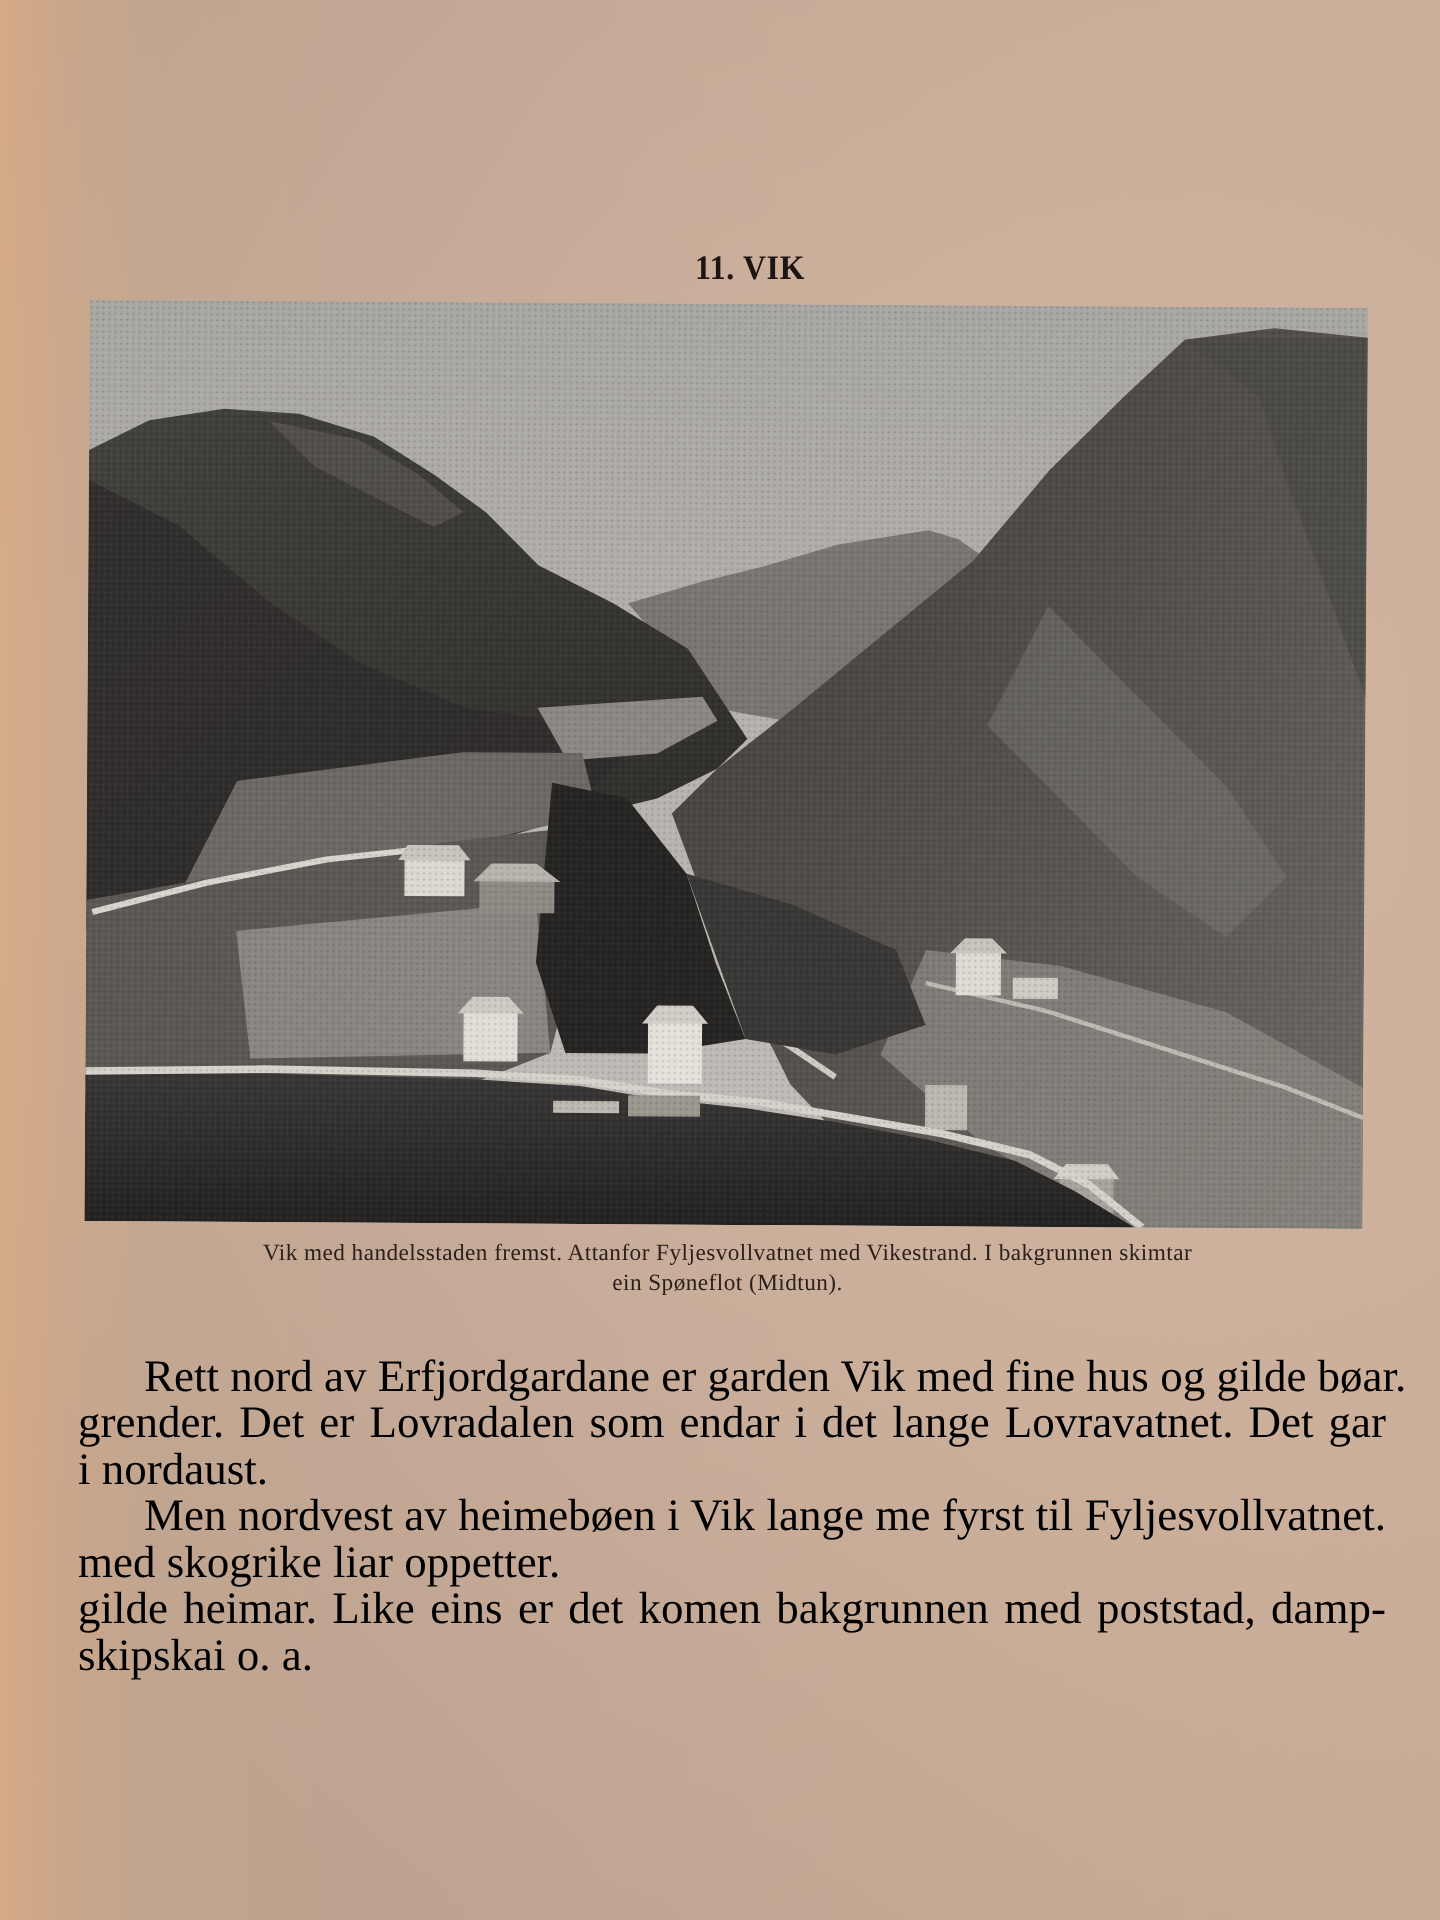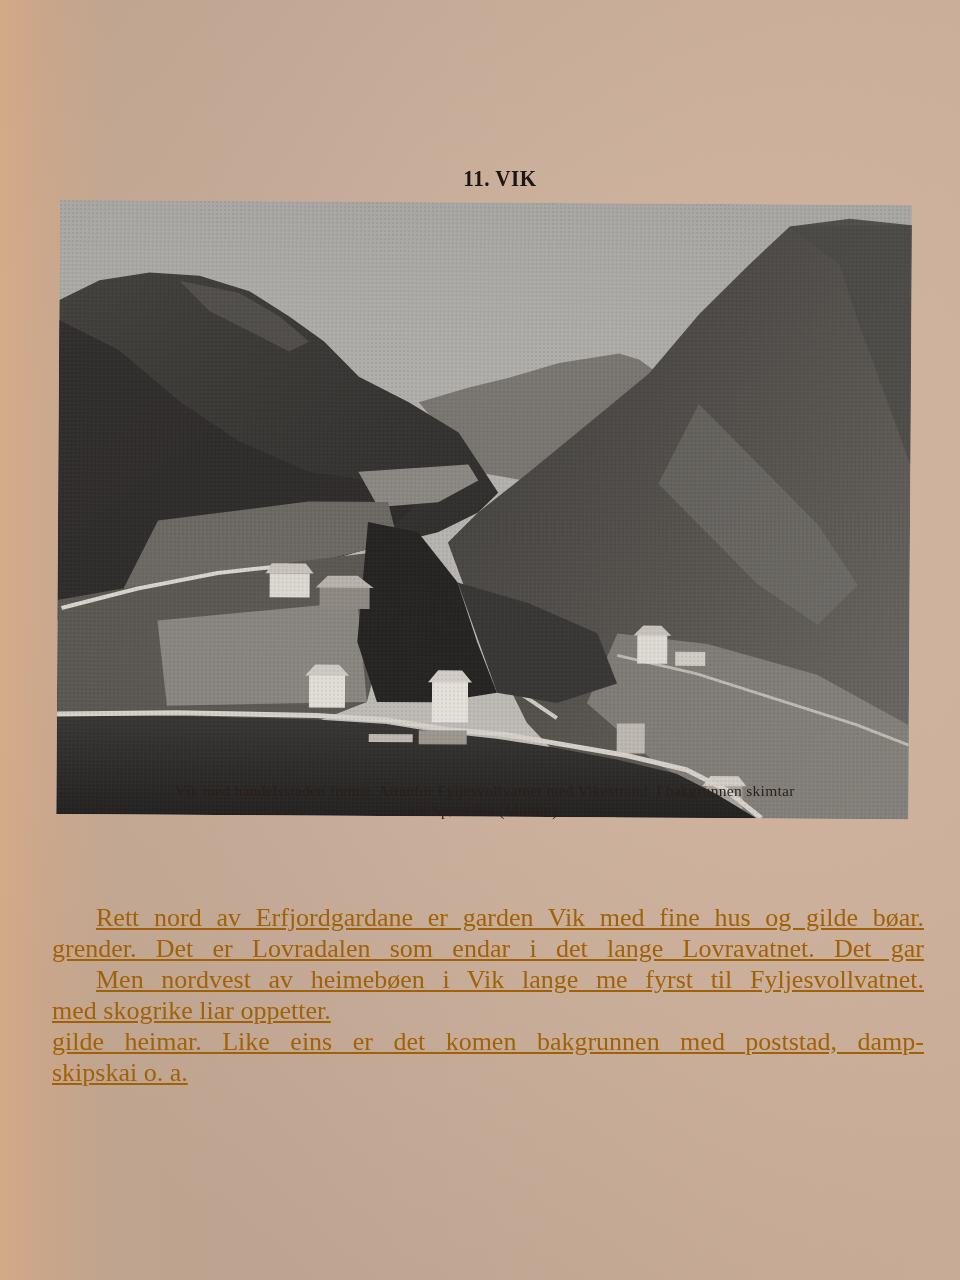--- a/index.html
+++ b/index.html
@@ -43,41 +43,40 @@
       transform-origin: 0 0;
     }
     .photo-frame svg {
       display: block;
       width: 100%;
       height: 100%;
     }
     .caption {
       position: absolute;
       left: 40px;
-      top: 781px;
+      top: 826px;
       width: 890px;
       text-align: center;
       font-size: 15.5px;
       line-height: 20px;
       letter-spacing: 0.3px;
       color: #2a1f1a;
     }
     .caption span {
       display: block;
     }
     .body-text {
       position: absolute;
       left: 52px;
       top: 902px;
       width: 872px;
-      font-size: 26px;
+      font-size: 30px;
       line-height: 31px;
       text-align: justify;
-      color: #a16207;
-      text-decoration: underline;
+      color: #000000;
     }
     .body-text .line {
       display: block;
       white-space: nowrap;
       text-align-last: justify;
       text-align: justify;
     }
     .body-text .line.last {
       text-align-last: left;
     }
@@ -175,20 +174,21 @@
 
 <figcaption class="caption">
   <span>Vik med handelsstaden fremst. Attanfor Fyljesvollvatnet med Vikestrand. I bakgrunnen skimtar</span>
   <span>ein Spøneflot (Midtun).</span>
 </figcaption>
 
 <div class="body-text">
   <p style="margin:0;">
     <span class="line indent">Rett nord av Erfjordgardane er garden Vik med fine hus og gilde bøar.</span>
     <span class="line">grender. Det er Lovradalen som endar i det lange Lovravatnet. Det gar</span>
+    <span class="line last">i nordaust.</span>
   </p>
   <p style="margin:0;">
     <span class="line indent">Men nordvest av heimebøen i Vik lange me fyrst til Fyljesvollvatnet.</span>
     <span class="line last">med skogrike liar oppetter.</span>
   </p>
   <p style="margin:0;">
     <span class="line">gilde heimar. Like eins er det komen bakgrunnen med poststad, damp-</span>
     <span class="line last">skipskai o. a.</span>
   </p>
 </div>

